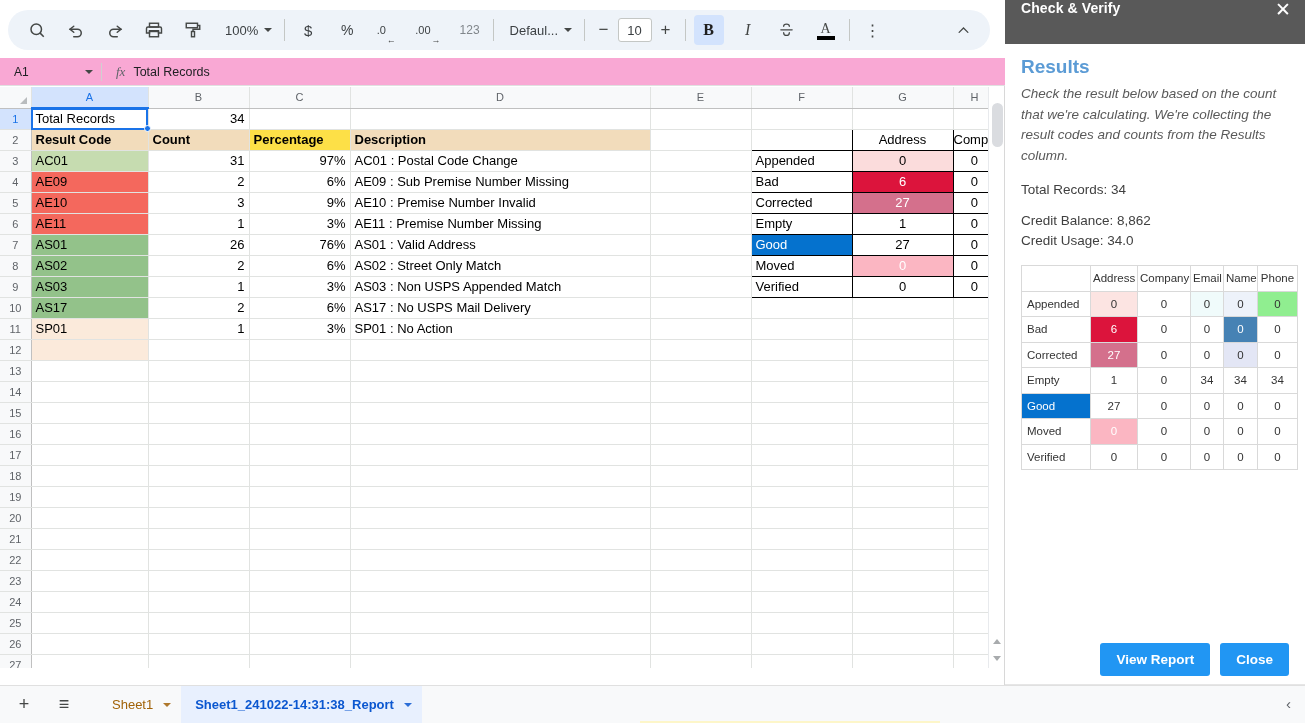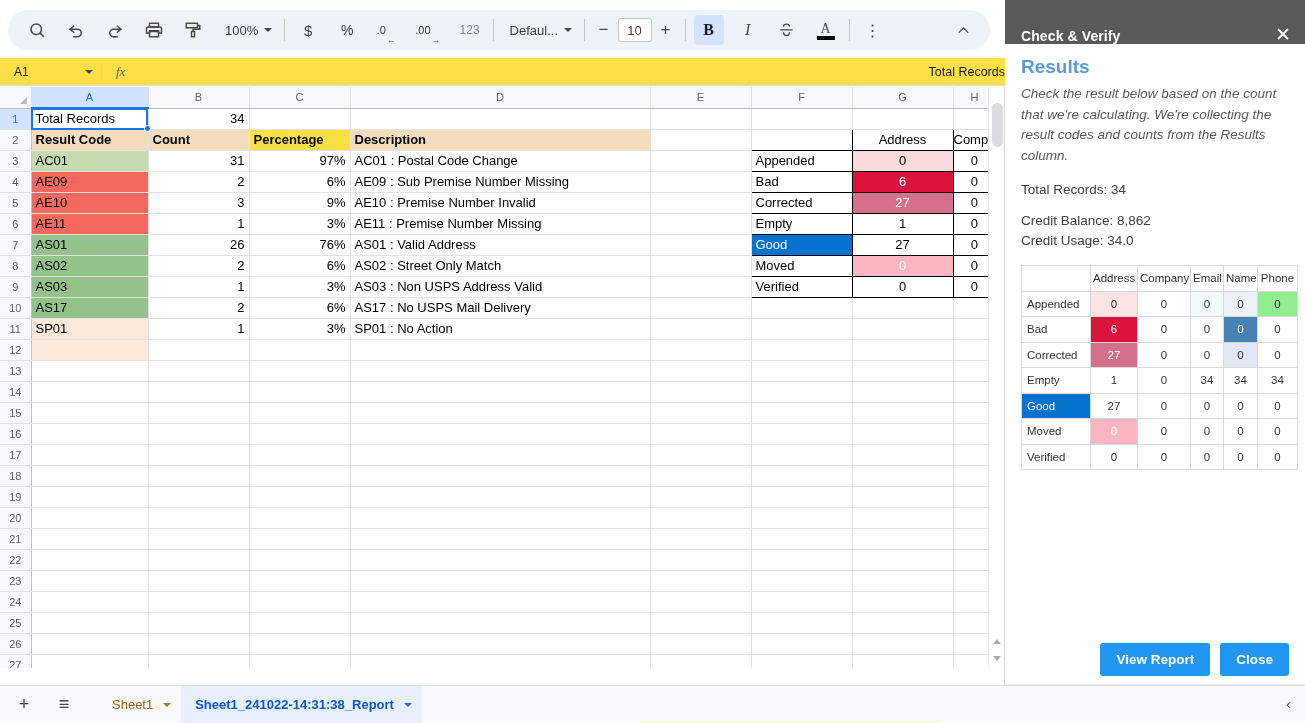--- a/index.html
+++ b/index.html
@@ -66,23 +66,22 @@
   .tb-ital { font-family: "Liberation Serif", serif; font-style: italic; font-size: 16px; }
   .tb-strike { font-size: 15px; }
   .tb-acolor { position: relative; flex-direction: column; padding-top: 2px; }
   .tb-acolor .glyph { font-size: 14px; line-height: 13px; font-family: "Liberation Serif", serif; }
   .tb-acolor .bar { width: 18px; height: 4px; background: #000; margin-top: 1px; }
   .tb-collapse { position: absolute; right: 12px; top: 5px; }
 
   
   .formula-bar {
     position: absolute; left: 0; top: 58px; width: 1005px; height: 28px;
-    display: flex; align-items: center; background: #fde047;
+    display: flex; align-items: center; background: #f9a8d4;
     border-bottom: 1px solid #e0e0e0;
-    text-align: right;
   }
   .namebox {
     width: 95px; height: 24px; margin-left: 6px;
     display: flex; align-items: center; justify-content: space-between;
     padding: 0 8px; font-size: 12px; color: #202124; cursor: text;
   }
   .fbar-sep { width: 1px; height: 18px; background: #d0d0d0; margin: 0 6px 0 0; }
   .fx { font-family: "Liberation Serif", serif; font-style: italic; font-size: 13px; color: #5f6368; padding: 0 8px; }
   .finput { flex: 1; font-size: 12.5px; color: #202124; }
 
@@ -171,21 +170,21 @@
     position: absolute; right: 14px; top: 9px; color: #5f6368; font-size: 15px; cursor: pointer;
   }
 
   
   .panel {
     position: absolute; left: 1005px; top: 0; width: 300px; height: 723px;
     background: #ffffff; overflow: hidden;
   }
   .panel-head {
     height: 44px; background: #595959; color: #fff;
-    display: flex; align-items: flex-end; justify-content: space-between;
+    display: flex; align-items: flex-start; justify-content: space-between;
     padding: 0 14px 0 16px;
   }
   .panel-title { font-size: 14px; font-weight: bold; letter-spacing: .1px; }
   .panel-x { font-size: 19px; line-height: 19px; cursor: pointer; color: #fff; font-weight: 300; }
   .panel-body { padding: 12px 16px 0 16px; }
   .res-title { color: #5b9bd5; font-size: 19px; font-weight: bold; margin: 0 0 6px 0; }
   .res-desc { font-style: italic; font-size: 13.5px; line-height: 20.5px; color: #595959; margin: 0; }
   .res-line { font-size: 13.5px; color: #404040; margin-top: 16px; }
   .res-line.tight { margin-top: 5px; }
 
@@ -448,21 +447,21 @@
           <td class="cell"></td>
           <td class="cell bx pl">Moved</td>
           <td class="cell bx ctr" style="background:#fbb6c2;color:#fff">0</td>
           <td class="cell bx ctr">0</td>
         </tr>
         <tr>
           <td class="rowhead">9</td>
           <td class="cell pl" style="background:#93c28a">AS03</td>
           <td class="cell pr">1</td>
           <td class="cell pr">3%</td>
-          <td class="cell pl">AS03 : Non USPS Address Valid</td>
+          <td class="cell pl">AS03 : Non USPS Appended Match</td>
           <td class="cell"></td>
           <td class="cell bx pl">Verified</td>
           <td class="cell bx ctr">0</td>
           <td class="cell bx ctr">0</td>
         </tr>
         <tr>
           <td class="rowhead">10</td>
           <td class="cell pl" style="background:#93c28a">AS17</td>
           <td class="cell pr">2</td>
           <td class="cell pr">6%</td>

